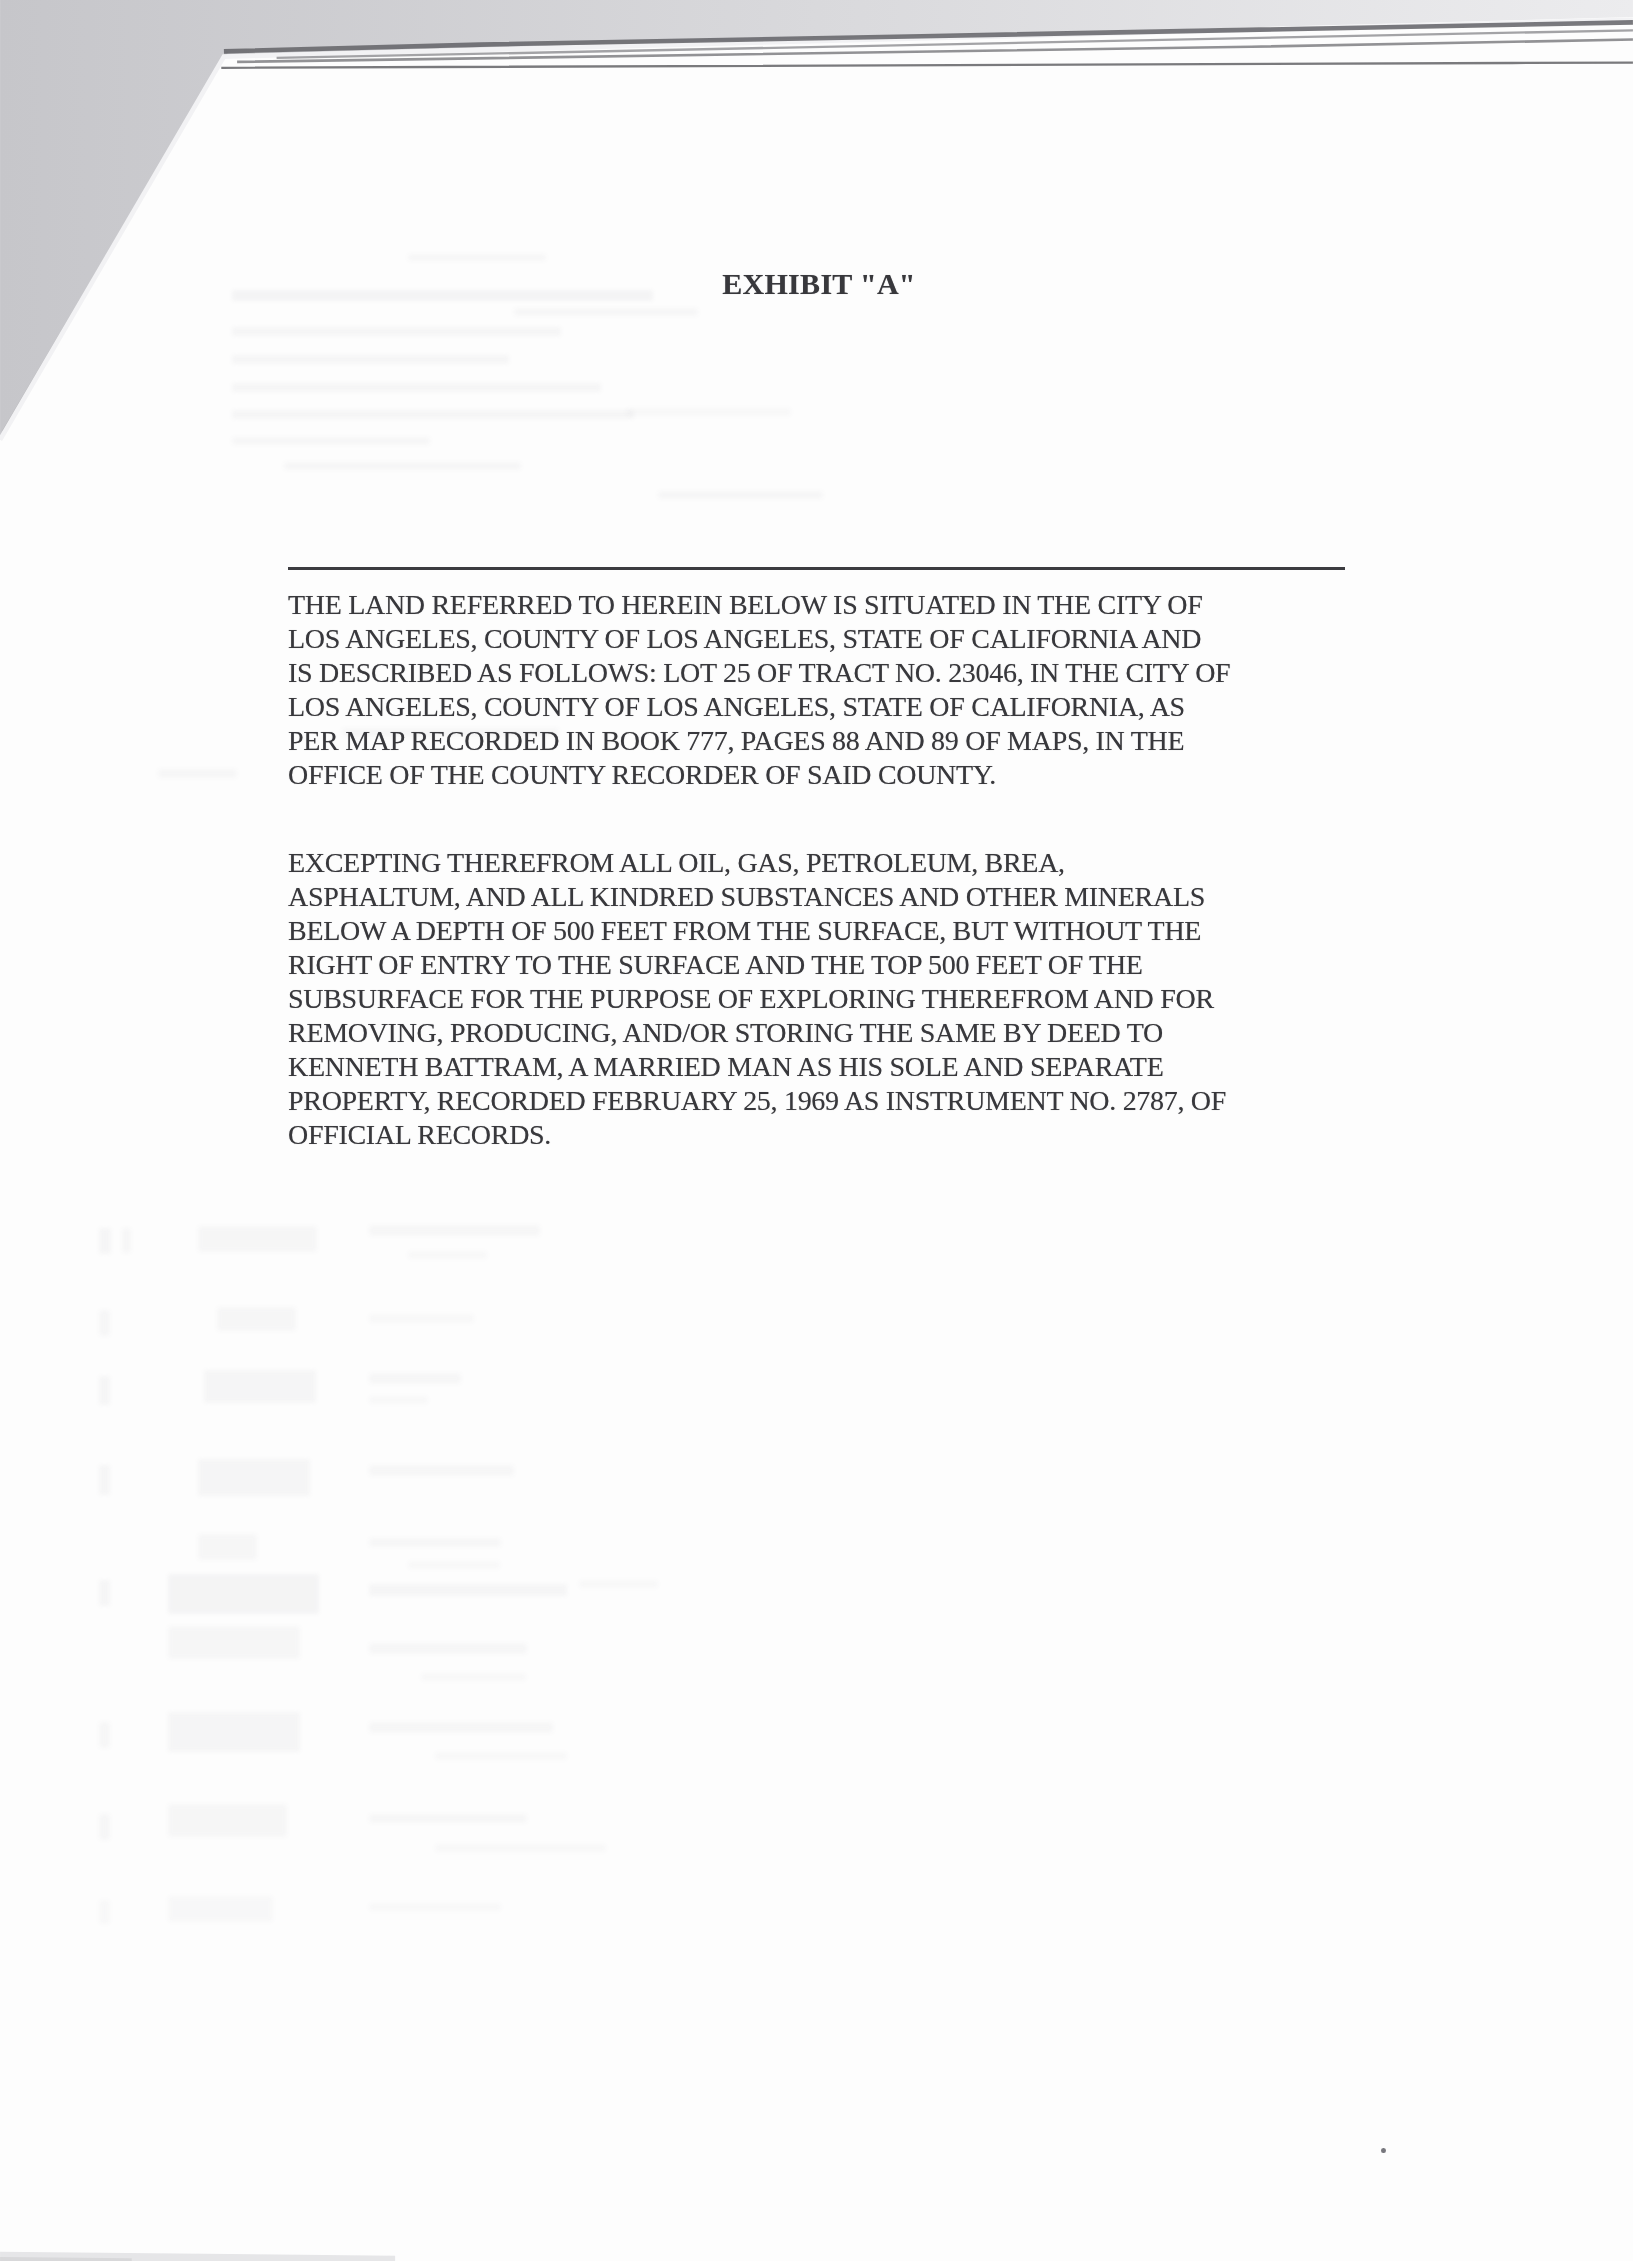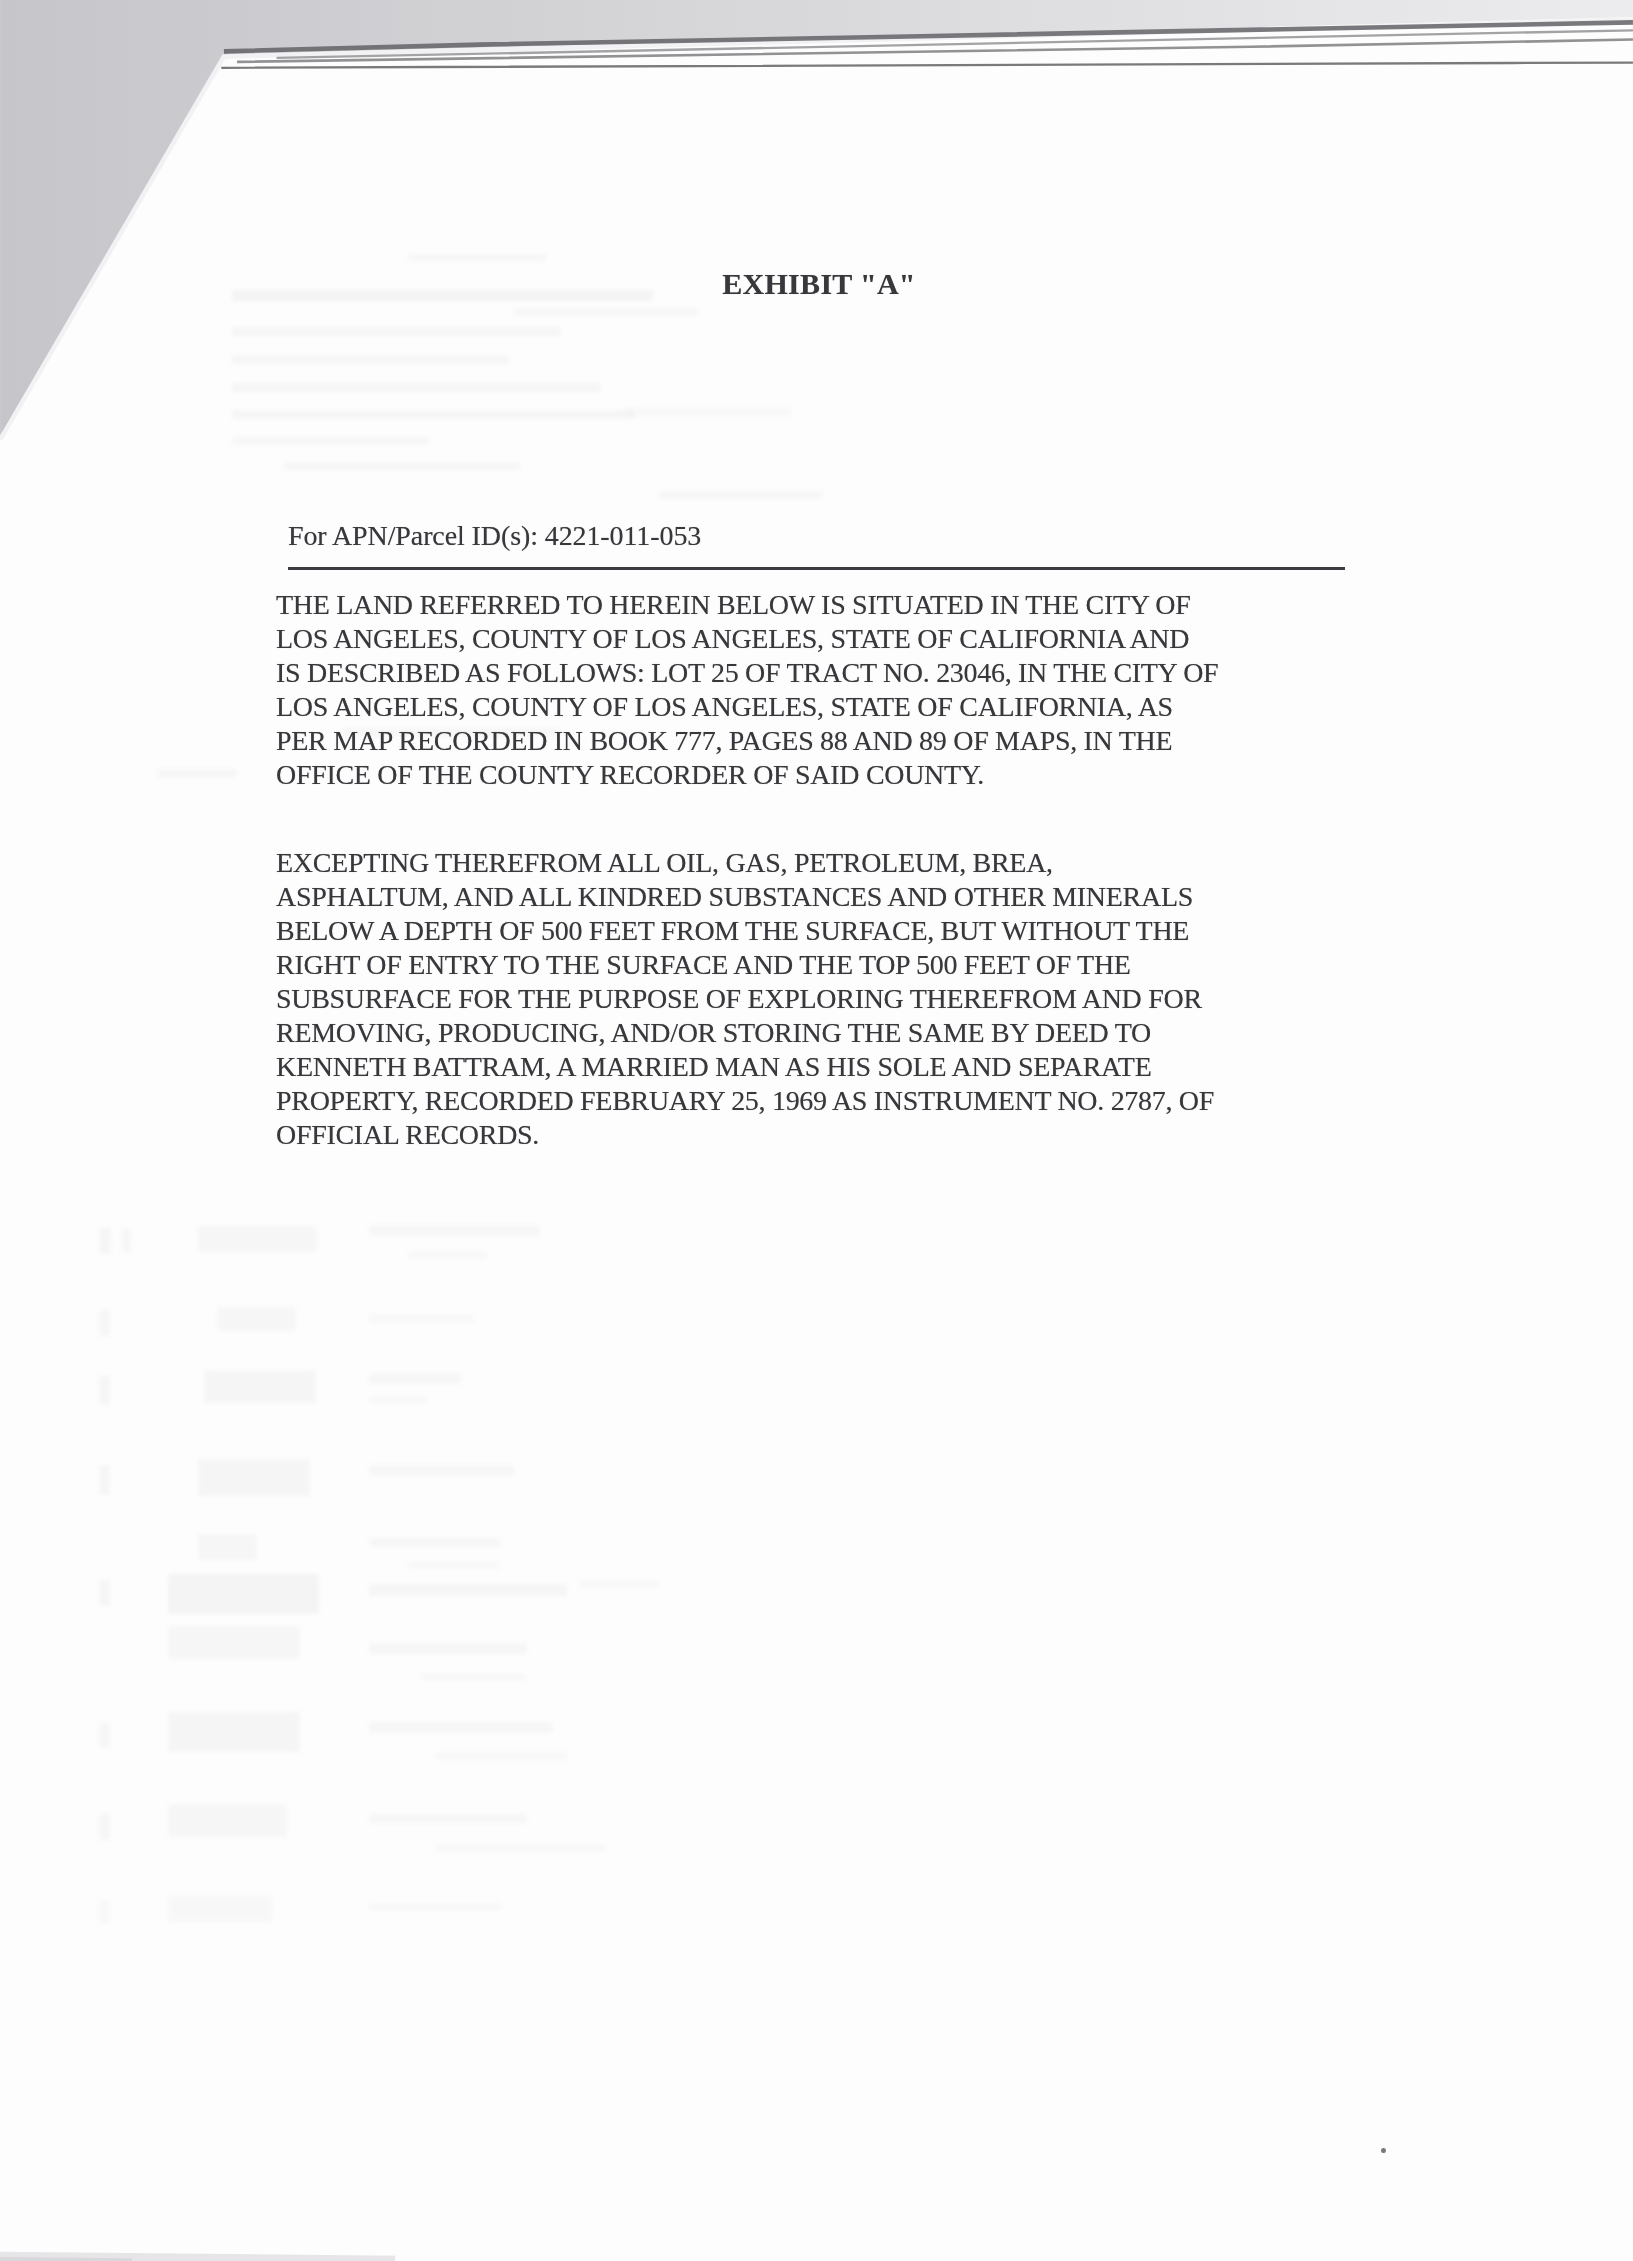--- a/index.html
+++ b/index.html
@@ -29,21 +29,21 @@
   #apn-line{
     left:288px;top:519px;width:1080px;
     font-size:28px;line-height:34px;letter-spacing:-0.1px;
   }
   .apn-underline{
     position:absolute;
     left:288px;top:567px;width:1057px;height:3.3px;
     background:var(--underline,#3c3c40);
   }
   .body-par{
-    left:276px;width:1119px;
+    left:288px;width:1119px;
     font-size:28px;line-height:34px;letter-spacing:-0.3px;
   }
   #paragraph-1{top:588px;}
   #paragraph-2{top:846px;}
   .ghost-bar{
     position:absolute;
     background:#84848e;
     filter:blur(2px);
     border-radius:2px;
     pointer-events:none;
@@ -130,21 +130,20 @@
       <div class="ghost-bar" style="left: 369px; top: 1814px; width: 158px; height: 9.2px; opacity: 0.05;"></div>
       <div class="ghost-bar" style="left: 435px; top: 1844px; width: 171px; height: 8px; opacity: 0.04;"></div>
       <div class="ghost-bar" style="left: 99px; top: 1900px; width: 10.5px; height: 24px; opacity: 0.04;"></div>
       <div class="ghost-bar" style="left: 168px; top: 1896px; width: 105px; height: 26px; opacity: 0.04;"></div>
       <div class="ghost-bar" style="left: 369px; top: 1903px; width: 132px; height: 8px; opacity: 0.04;"></div>
     </div>
 
   <div class="doc-text title" id="exhibit-title">EXHIBIT "A"</div>
 
 
-  <div class="doc-text" id="apn-line">For APN/Parcel ID(s): 4221-011-053</div>
 
   <div class="apn-underline"></div>
 
   <div class="doc-text body-par" id="paragraph-1">THE LAND REFERRED TO HEREIN BELOW IS SITUATED IN THE CITY OF
 LOS ANGELES, COUNTY OF LOS ANGELES, STATE OF CALIFORNIA AND
 IS DESCRIBED AS FOLLOWS: LOT 25 OF TRACT NO. 23046, IN THE CITY OF
 LOS ANGELES, COUNTY OF LOS ANGELES, STATE OF CALIFORNIA, AS
 PER MAP RECORDED IN BOOK 777, PAGES 88 AND 89 OF MAPS, IN THE
 OFFICE OF THE COUNTY RECORDER OF SAID COUNTY.</div>
 

